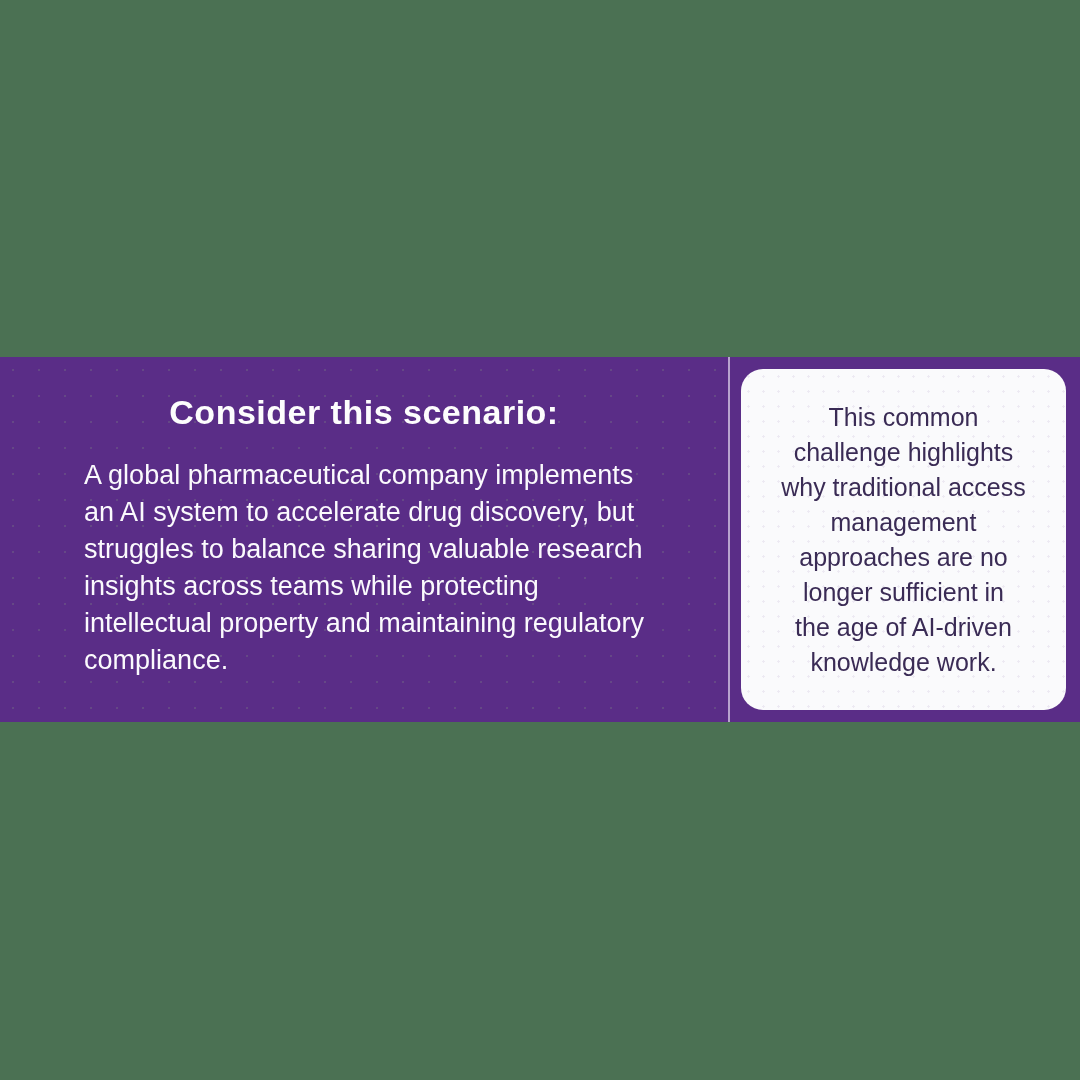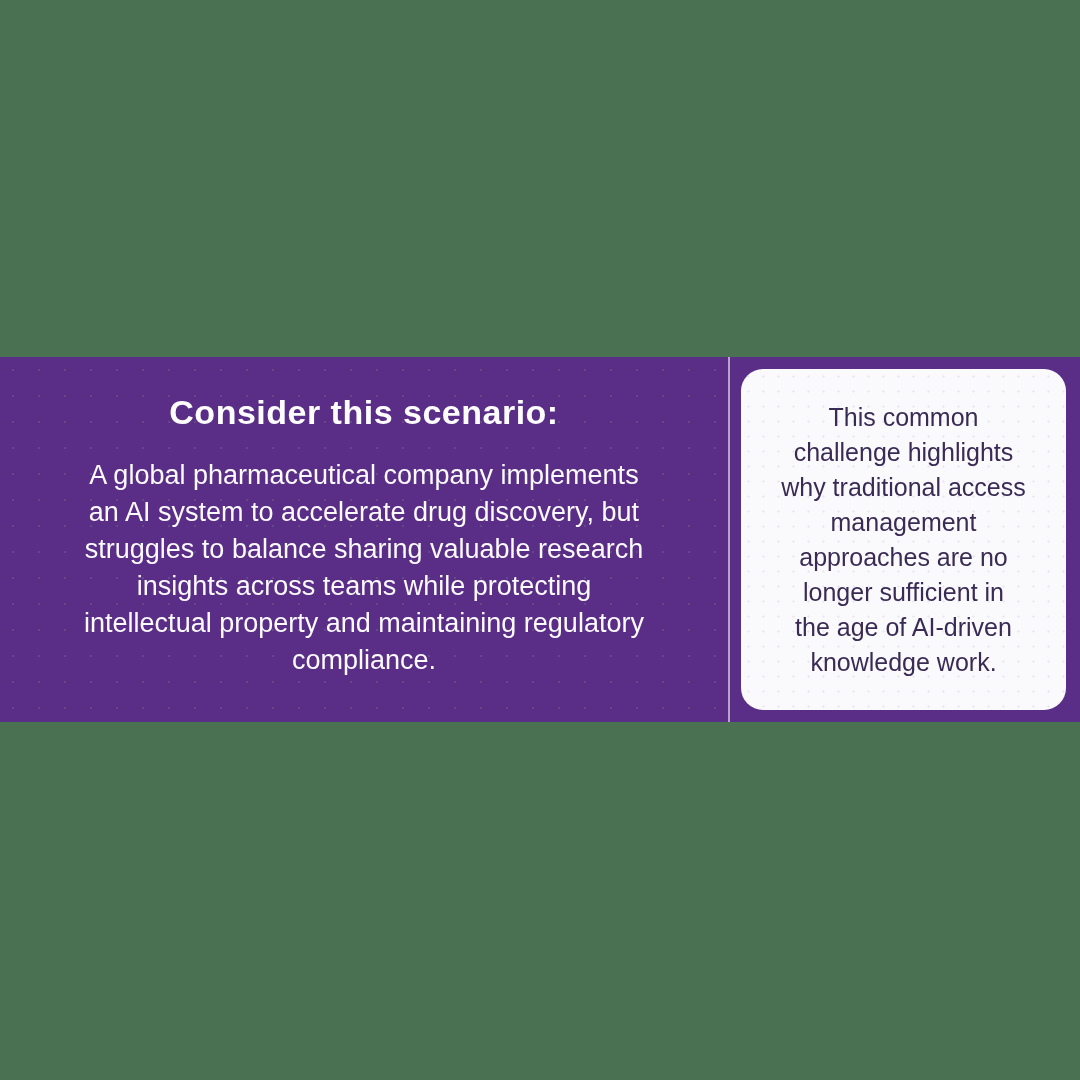--- a/index.html
+++ b/index.html
@@ -44,21 +44,21 @@
     letter-spacing: 0.5px;
     text-align: center;
     margin: 0 0 24px 0;
     line-height: 1.2;
   }
   .scenario-body {
     color: #fbfafd;
     font-size: 27px;
     font-weight: 400;
     line-height: 37px;
-    text-align: center;
+    text-align: left;
     white-space: pre-line;
     margin: 0;
   }
   .callout-panel {
     flex: 1;
     height: 100%;
     background-color: #5a2d87;
     box-sizing: border-box;
     padding: 12px 14px 12px 11px;
   }

